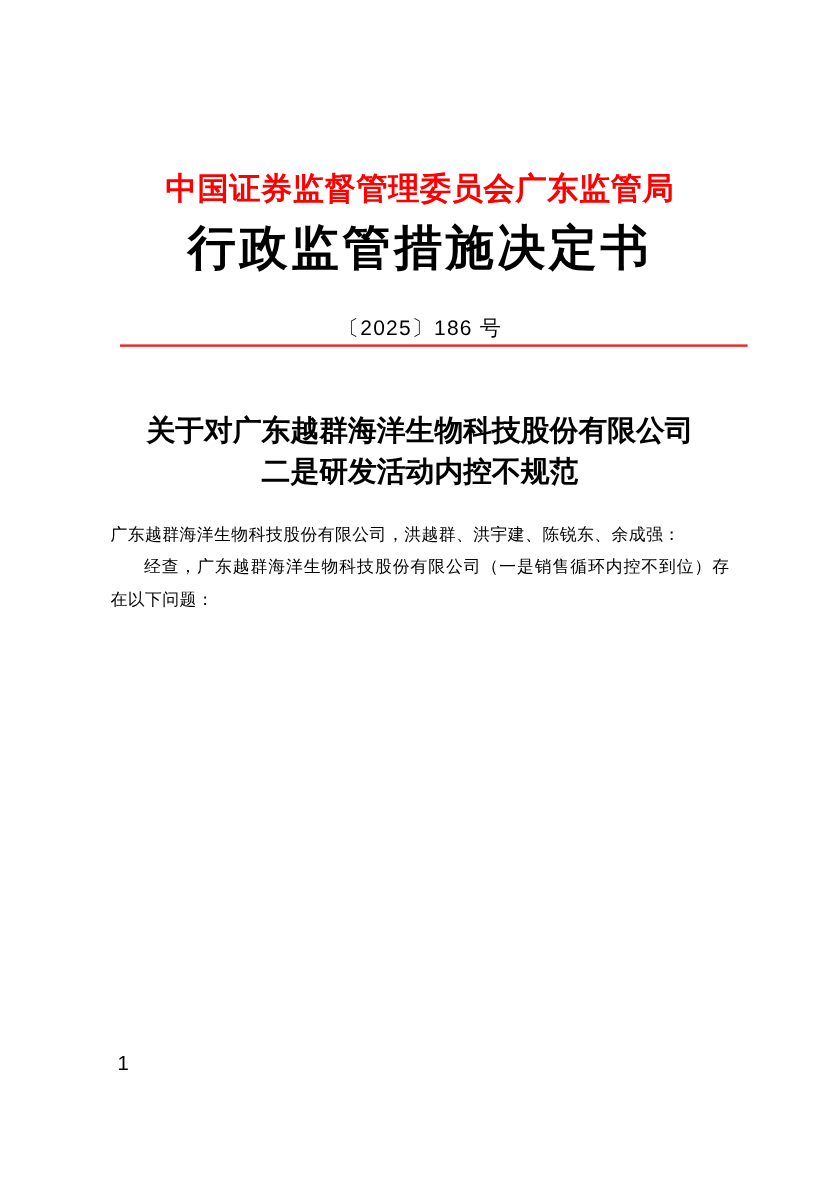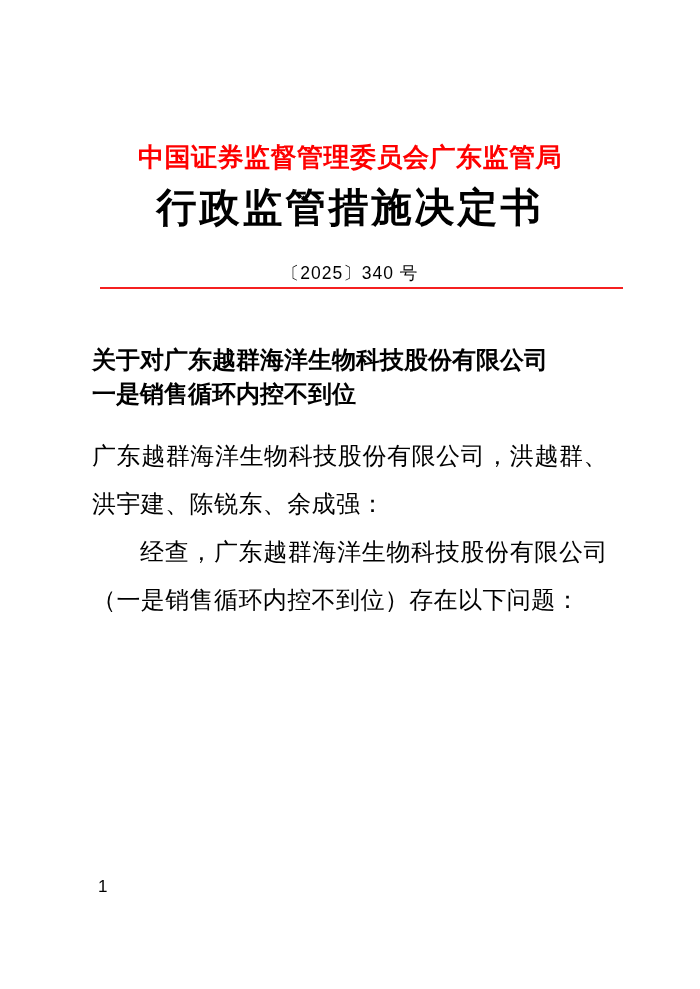--- a/index.html
+++ b/index.html
@@ -48,28 +48,29 @@
   .red-rule {
     position: absolute;
     top: 283px;
     left: 100px;
     width: 523px;
     height: 2px;
     background: #f52020;
   }
   .doc-title {
     margin-top: 60px;
+    text-align: center;
     font-size: 24px;
     line-height: 34px;
     font-weight: 700;
   }
   .doc-body {
     margin-top: 21px;
-    font-size: 24px;
-    line-height: 48px;
+    font-size: 14px;
+    line-height: 27px;
     text-align: justify;
     letter-spacing: 0.4px;
   }
   .doc-body p { margin: 0; }
   .doc-body p.indent { text-indent: 2em; }
   .doc-body b { font-weight: 700; }
   .page-number {
     position: absolute;
     left: 98px;
     top: 872px;
@@ -79,28 +80,28 @@
   }
 </style>
 </head>
 <body>
 
 <div class="page">
 
   <div class="doc-header">
     <div class="agency-name">中国证券监督管理委员会广东监管局</div>
     <div class="doc-type">行政监管措施决定书</div>
-    <div class="doc-number">〔2025〕340 号</div>
+    <div class="doc-number">〔2025〕186 号</div>
   </div>
 
   <div class="red-rule"></div>
 
   <div class="doc-title">
     <div>关于对广东越群海洋生物科技股份有限公司</div>
-    <div>一是销售循环内控不到位</div>
+    <div>二是研发活动内控不规范</div>
   </div>
 
   <div class="doc-body">
     <p>广东越群海洋生物科技股份有限公司，洪越群、洪宇建、陈锐东、余成强：</p>
     <p class="indent">经查，广东越群海洋生物科技股份有限公司（一是销售循环内控不到位）存在以下问题：</p>
   </div>
 
   <div class="page-number">1</div>
 
 </div>

